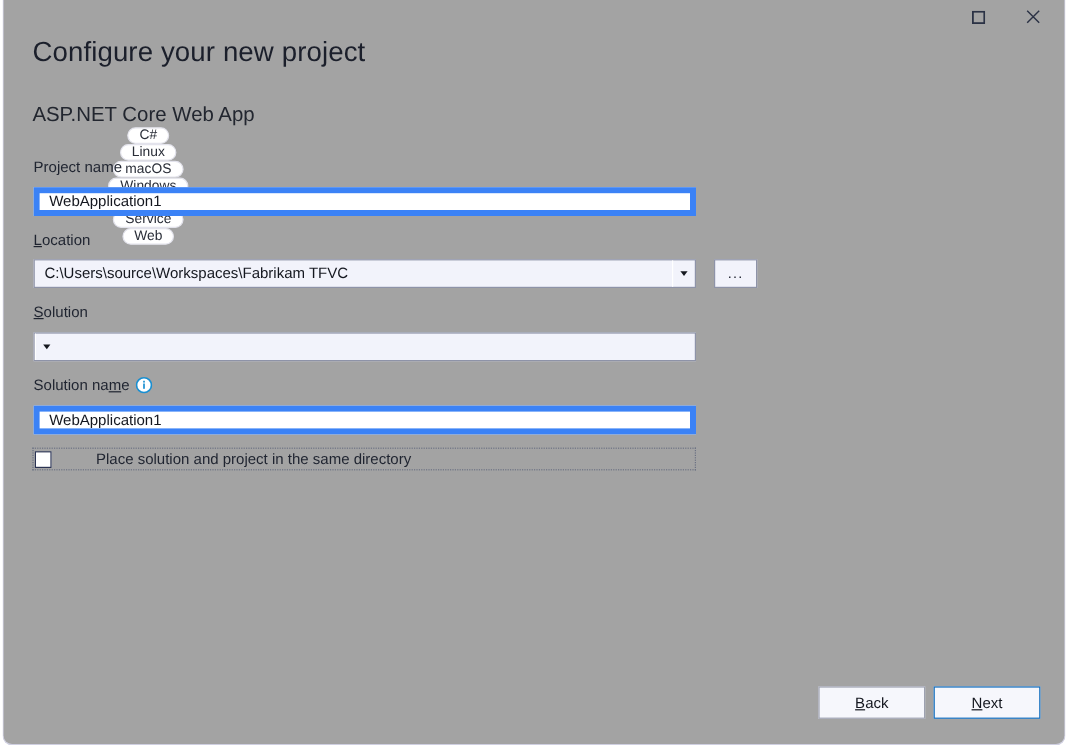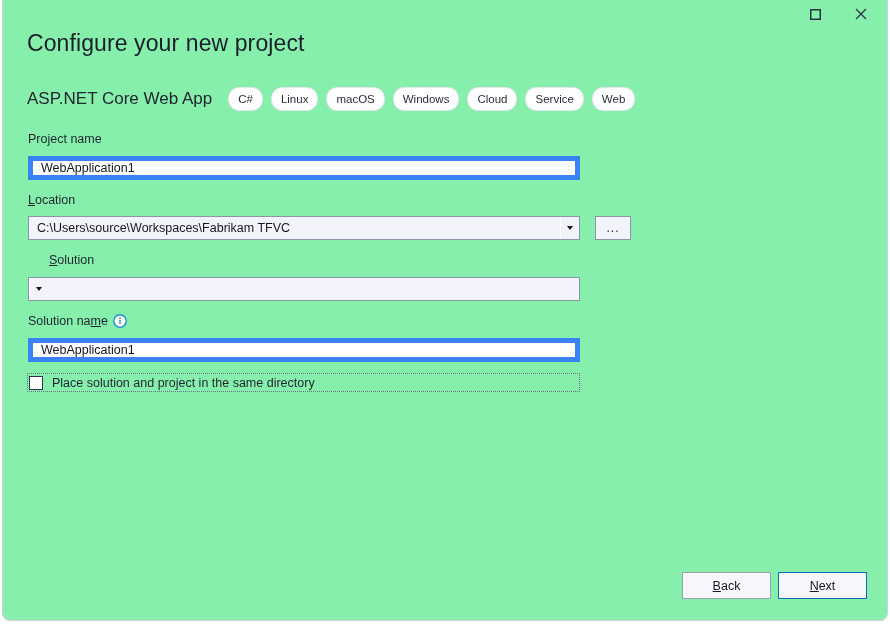--- a/index.html
+++ b/index.html
@@ -13,21 +13,21 @@
     font-family: "Liberation Sans", sans-serif;
     overflow: hidden;
   }
 
   .dialog {
     position: absolute;
     left: 2px;
     top: 0px;
     width: 886px;
     height: 621px;
-    background: #86efac;
+    background: #a3a3a3;
     border: 1px solid #CFCFE0;
     border-top: none;
     border-bottom-left-radius: 8px;
     border-bottom-right-radius: 8px;
     box-sizing: border-box;
   }
 
   
   .titlebar {
     position: absolute;
@@ -63,20 +63,21 @@
   }
 
   
   .template-row {
     position: absolute;
     left: 24px;
     top: 86px;
     display: flex;
     align-items: center;
     height: 26px;
+    flex-direction: column;
   }
   .template-name {
     font-size: 17px;
     color: #22262F;
     white-space: nowrap;
     margin-right: 16px;
   }
   .tag {
     display: inline-flex;
     align-items: center;
@@ -178,20 +179,21 @@
   .checkbox-row {
     position: absolute;
     left: 24px;
     top: 373px;
     width: 553px;
     height: 19px;
     box-sizing: border-box;
     border: 1px dotted #6B7183;
     display: flex;
     align-items: center;
+    gap: 28px;
   }
   .checkbox-box {
     width: 14px;
     height: 14px;
     box-sizing: border-box;
     background: #FFFFFF;
     border: 1.5px solid #2B3352;
     margin-left: 1px;
     flex: none;
   }
@@ -270,21 +272,21 @@
   <div class="combo" style="top:216px;">
     <span class="combo-value">C:\Users\source\Workspaces\Fabrikam TFVC</span>
     <span class="combo-arrow">
         <span></span>
       </span>
   </div>
   <div class="browse-btn" style="left:592px; top:216px;">
     <span>...</span>
   </div>
 
-  <div class="field-label" style="top:253px;margin-left:21px;"><span></span><span class="ak">S</span><span>olution</span></div>
+  <div class="field-label" style="top:253px;"><span></span><span class="ak">S</span><span>olution</span></div>
   <div class="combo" style="top:277px;">
     <span class="combo-arrow">
         <span></span>
       </span>
   </div>
 
   <div class="field-label" style="top:314px;"><span>Solution na</span><span class="ak">m</span><span>e</span><span class="info-icon">
       <svg width="14" height="14" viewBox="0 0 14 14">
         <circle cx="7" cy="7" r="6.2" fill="#FFFFFF" stroke="#1A8FD1" stroke-width="1.4"></circle>
         <rect x="6.3" y="5.6" width="1.4" height="4.4" fill="#1A8FD1"></rect>

